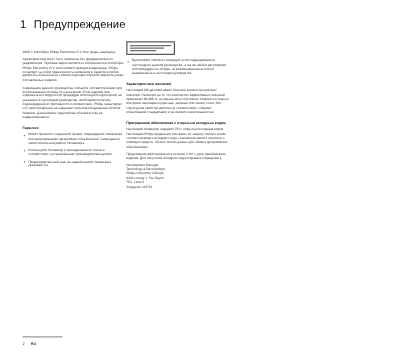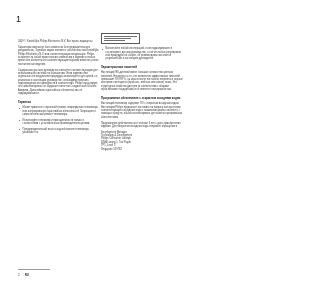--- a/index.html
+++ b/index.html
@@ -63,20 +63,21 @@
   .footer-lang{font-size:3px;line-height:4px;color:#333;font-weight:700;}
   .footer-rule{position:absolute;left:18px;bottom:13.5px;width:32px;height:0.5px;background:#9a9a9a;}
 </style>
 </head>
 <body>
 
 <div class="page">
 
   <div class="chapter">
     <span class="chapter-num">1</span>
+    <span class="chapter-title">Предупреждение</span>
   </div>
 
   <div class="col col-left">
     <p class="body">2009 © Koninklijke Philips Electronics N.V. Все права защищены.</p>
     <p class="body">Характеристики могут быть изменены без предварительного уведомления. Торговые марки являются собственностью Koninklijke Philips Electronics N.V. или соответствующих владельцев. Philips оставляет за собой право вносить изменения в изделие в любое время без обязательств соответствующим образом изменять ранее поставленные изделия.</p>
     <p class="body">Содержание данного руководства считается соответствующим для использования системы по назначению. Если изделие или отдельные его модули или процедуры используются для целей, не указанных в настоящем руководстве, необходимо получить подтверждение их пригодности и соответствия. Philips гарантирует, что сами материалы не нарушают патентов Соединенных Штатов Америки. Дальнейшие гарантийные обязательства не подразумеваются.</p>
 
     <div class="sec-gap"></div>
     <h3 class="sec">Гарантия</h3>
     <ul class="bullets">

